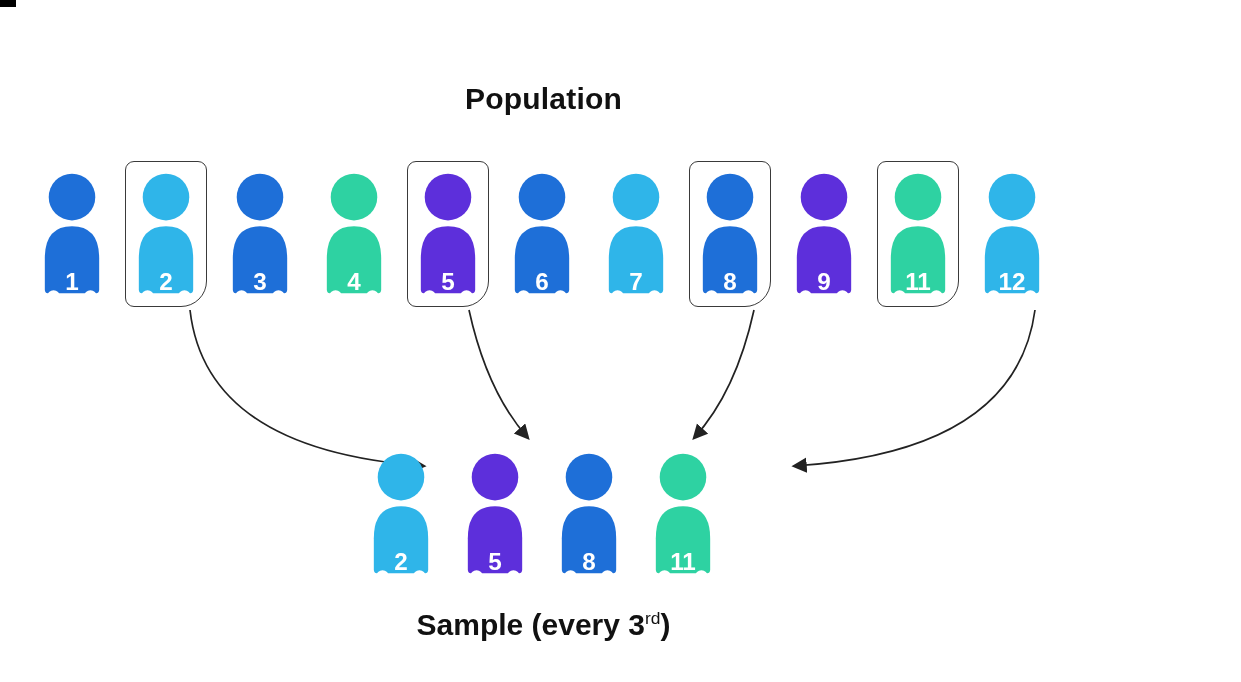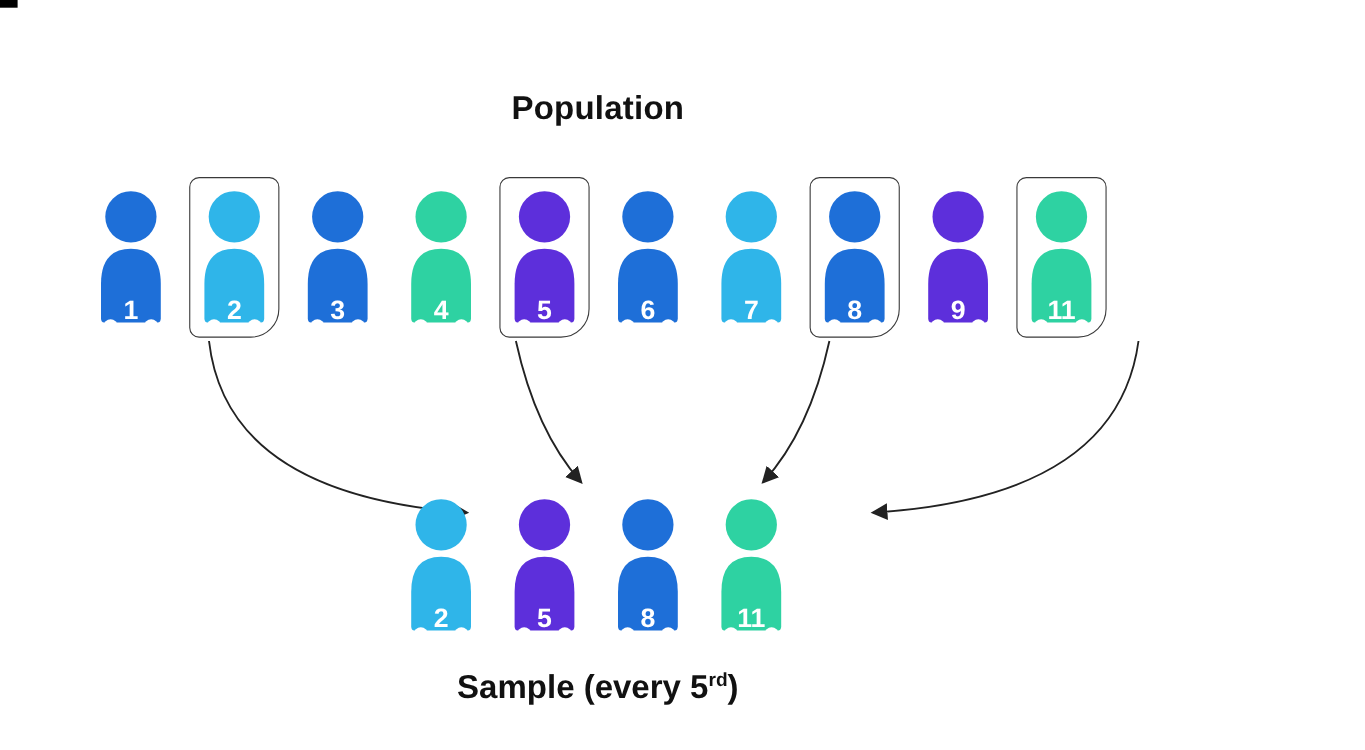--- a/index.html
+++ b/index.html
@@ -42,21 +42,21 @@
     right: 0;
     text-align: center;
     font-size: 30px;
     font-weight: 700;
     color: var(--label-color, #111111);
     transform: translateX(-12px);
   }
   .sample-label .sup {
     font-size: 0.58em;
     vertical-align: super;
-    font-weight: 700;
+    font-weight: 400;
   }
   .person-row {
     position: absolute;
     left: 0;
     right: 0;
     display: flex;
     justify-content: center;
     gap: 28px;
     transform: translateX(-14px);
   }
@@ -204,20 +204,30 @@
     </svg>
   </div>
       <div class="person-cell selected">
     <div class="select-box"></div>
     <svg class="person-icon" viewBox="0 0 68 124" aria-hidden="true">
       <circle class="head" cx="34" cy="25" r="24" fill="#2ed2a2"></circle>
       <path class="body" d="M9 124 Q6 124 6 120 L6 88 Q6 55 34 55 Q62 55 62 88 L62 120 Q62 124 59 124 Z" fill="#2ed2a2"></path>
       <circle class="notch" cx="15" cy="127.5" r="6.5" fill="#ffffff"></circle>
       <circle class="notch" cx="53" cy="127.5" r="6.5" fill="#ffffff"></circle>
       <text class="num" x="34" y="121" text-anchor="middle">11</text>
+    </svg>
+  </div>
+      <div class="person-cell">
+
+    <svg class="person-icon" viewBox="0 0 68 124" aria-hidden="true">
+      <circle class="head" cx="34" cy="25" r="24" fill="#2fb5e9"></circle>
+      <path class="body" d="M9 124 Q6 124 6 120 L6 88 Q6 55 34 55 Q62 55 62 88 L62 120 Q62 124 59 124 Z" fill="#2fb5e9"></path>
+      <circle class="notch" cx="15" cy="127.5" r="6.5" fill="#ffffff"></circle>
+      <circle class="notch" cx="53" cy="127.5" r="6.5" fill="#ffffff"></circle>
+      <text class="num" x="34" y="121" text-anchor="middle">12</text>
     </svg>
   </div>
     </div>
 
   <svg class="arrows-overlay" viewBox="0 0 1241 682">
     <defs>
       <marker id="arrowhead" markerWidth="10" markerHeight="10" refX="7.5" refY="4.5" orient="auto">
         <path d="M0,0 L9,4.5 L0,9 z" fill="#222222"></path>
       </marker>
     </defs>
@@ -264,16 +274,16 @@
       <circle class="head" cx="34" cy="25" r="24" fill="#2ed2a2"></circle>
       <path class="body" d="M9 124 Q6 124 6 120 L6 88 Q6 55 34 55 Q62 55 62 88 L62 120 Q62 124 59 124 Z" fill="#2ed2a2"></path>
       <circle class="notch" cx="15" cy="127.5" r="6.5" fill="#ffffff"></circle>
       <circle class="notch" cx="53" cy="127.5" r="6.5" fill="#ffffff"></circle>
       <text class="num" x="34" y="121" text-anchor="middle">11</text>
     </svg>
   </div>
     </div>
 
   <div class="sample-label">
-    <span>Sample (every 5</span><span class="sup">rd</span><span>)</span>
+    <span>Sample (every 3</span><span class="sup">rd</span><span>)</span>
   </div>
 
 </div>
 
 </body></html>

